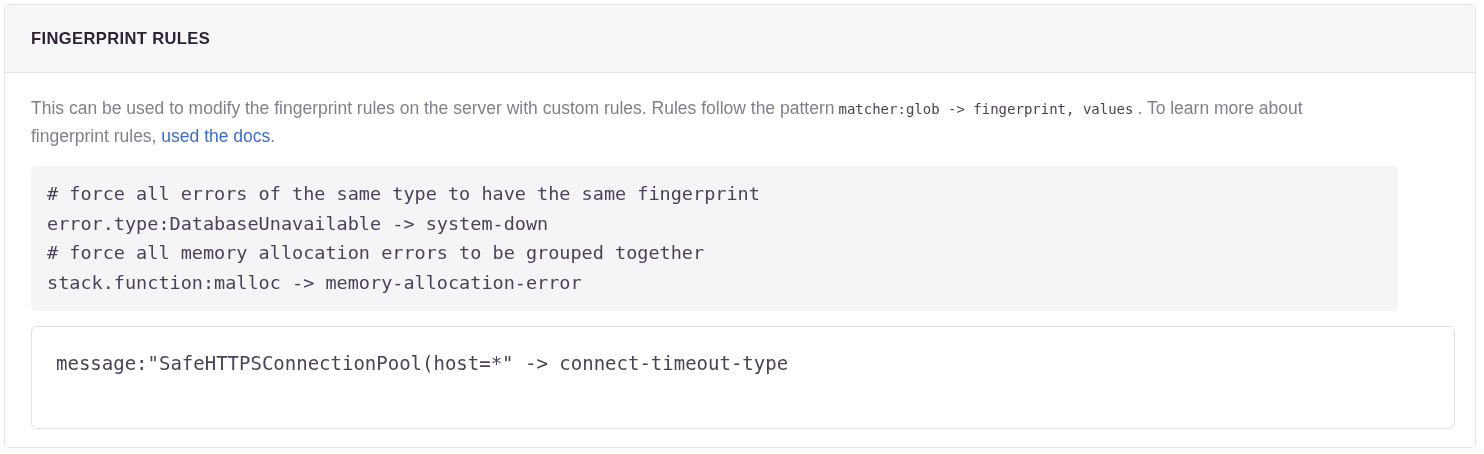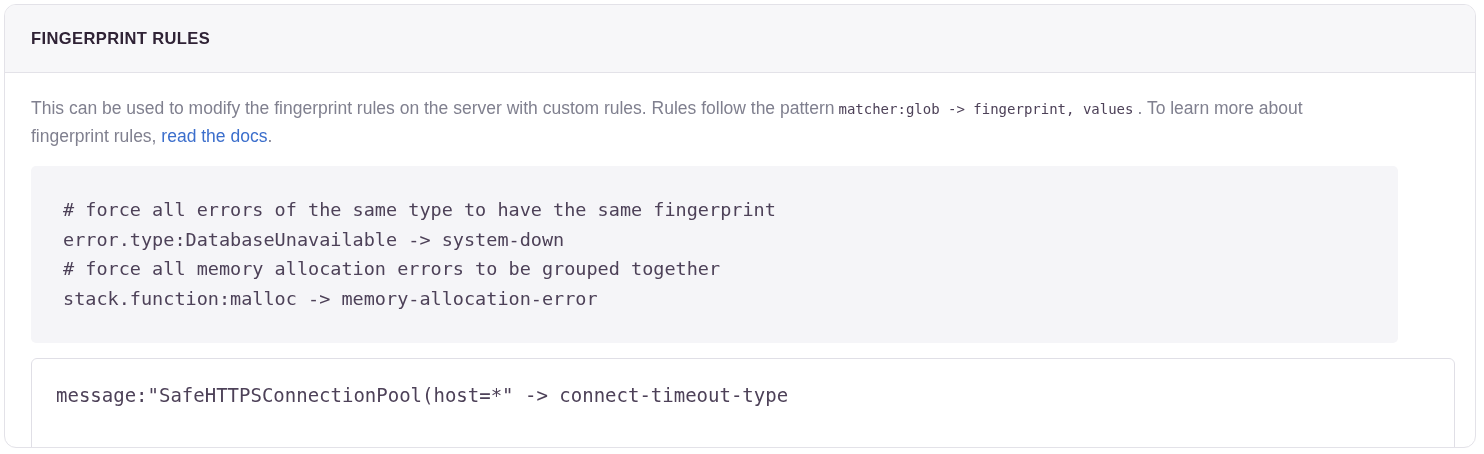--- a/index.html
+++ b/index.html
@@ -16,21 +16,21 @@
 
   .panel {
     position: absolute;
     left: 4px;
     top: 4px;
     width: 1472px;
     height: 444px;
     box-sizing: border-box;
     background: #ffffff;
     border: 1px solid #e3e2e8;
-    border-radius: 12px;
+    border-radius: 6px;
     overflow: hidden;
   }
 
   .panel-header {
     height: 68px;
     box-sizing: border-box;
     background: #f7f7f9;
     border-bottom: 1px solid #e3e2e8;
     display: flex;
     align-items: center;
@@ -73,21 +73,21 @@
   .code-block {
     background: #f5f5f8;
     border-radius: 5px;
     padding: 13px 16px 14px 16px;
     margin: 0 0 15px 0;
     width: 1367px;
     box-sizing: border-box;
   }
 
   .code-block pre {
-    margin: 16px;
+    margin: 0;
     font-family: "DejaVu Sans Mono", "Liberation Mono", monospace;
     font-size: 18.5px;
     line-height: 29.5px;
     color: #4d4158;
     white-space: pre;
   }
 
   .rules-input {
     display: block;
     width: 1424px;
@@ -114,21 +114,21 @@
 <div class="panel">
 
   <div class="panel-header">
     <div class="panel-title">FINGERPRINT RULES</div>
   </div>
 
   <div class="panel-body">
 
     <p class="description">
       <span>This can be used to modify the fingerprint rules on the server with custom rules. Rules follow the pattern</span><span class="inline-code">matcher:glob -&gt; fingerprint, values</span><span>. To learn more about fingerprint rules,</span>
-      <a class="doc-link" href="#">read the docs</a><span>.</span>
+      <a class="doc-link" href="#">used the docs</a><span>.</span>
     </p>
 
     <div class="code-block">
       <pre># force all errors of the same type to have the same fingerprint
 error.type:DatabaseUnavailable -&gt; system-down
 # force all memory allocation errors to be grouped together
 stack.function:malloc -&gt; memory-allocation-error</pre>
     </div>
 
     <textarea class="rules-input" spellcheck="false" placeholder="Enter your fingerprint rules here" style="">message:"SafeHTTPSConnectionPool(host=*" -&gt; connect-timeout-type</textarea>

